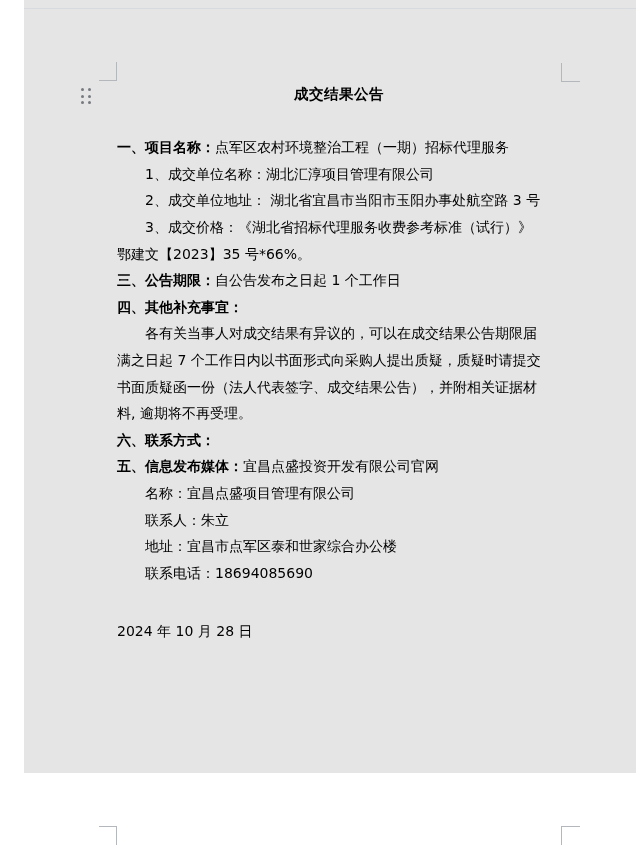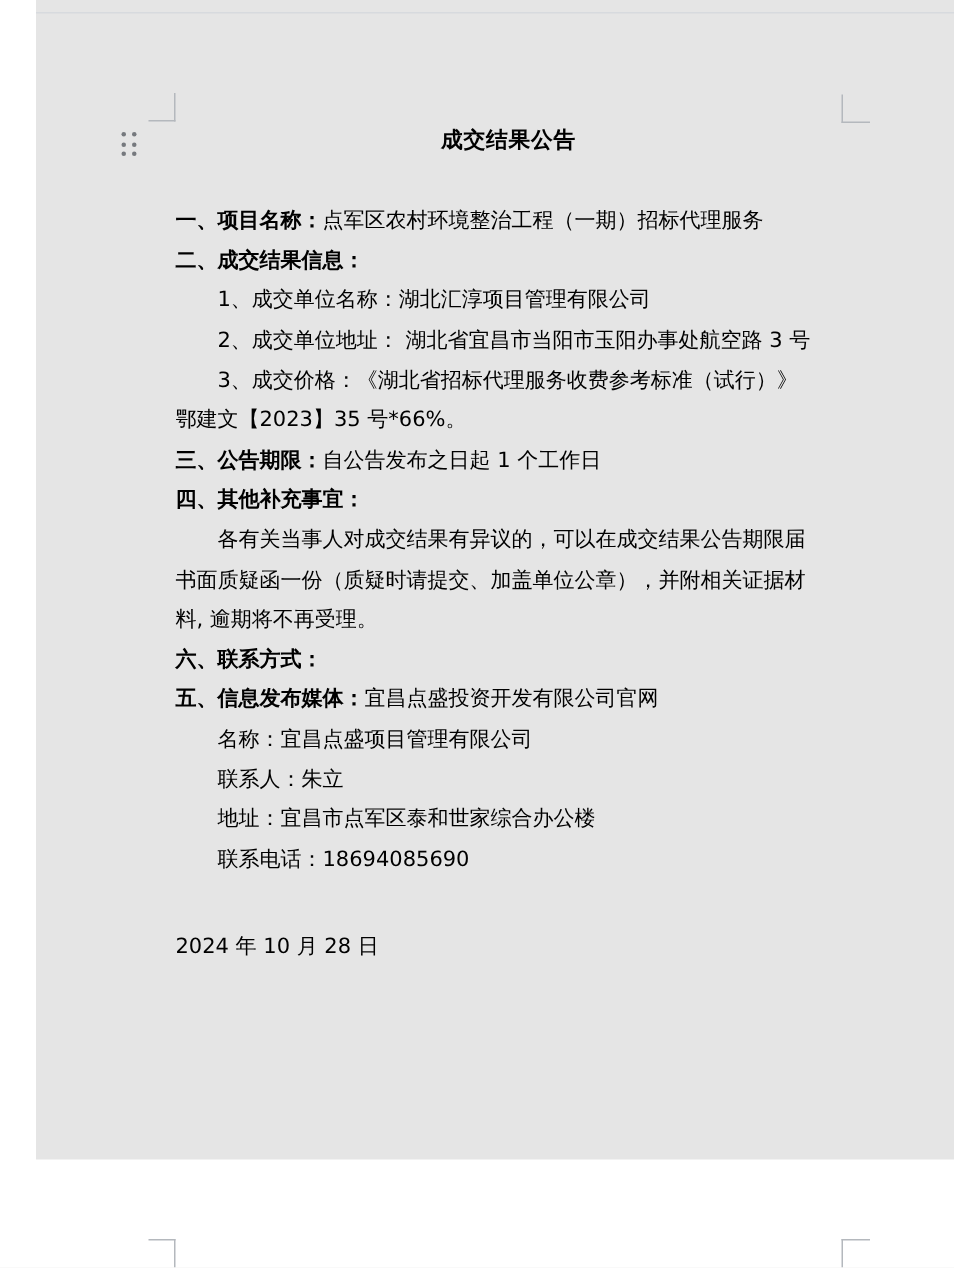--- a/index.html
+++ b/index.html
@@ -83,29 +83,29 @@
     <div class="dot"></div>
     <div class="dot"></div>
     <div class="dot"></div>
   </div>
 
   <div class="content">
     <div class="line title-line">成交结果公告</div>
     <div class="line blank"></div>
 
     <div class="line"><span class="b">一、项目名称：</span><span>点军区农村环境整治工程（一期）招标代理服务</span></div>
-    <div class="line"><span class="b">二、成交结果信息：</span><span></span></div>
     <div class="line indent"><span>1、成交单位名称：湖北汇淳项目管理有限公司</span></div>
     <div class="line indent"><span>2、成交单位地址： 湖北省宜昌市当阳市玉阳办事处航空路 3 号</span></div>
     <div class="line indent"><span>3、成交价格：《湖北省招标代理服务收费参考标准（试行）》</span></div>
     <div class="line"><span>鄂建文【2023】35 号*66%。</span></div>
     <div class="line"><span class="b">三、公告期限：</span><span>自公告发布之日起 1 个工作日</span></div>
     <div class="line"><span class="b">四、其他补充事宜：</span><span></span></div>
     <div class="line indent"><span>各有关当事人对成交结果有异议的，可以在成交结果公告期限届</span></div>
-    <div class="line"><span>书面质疑函一份（质疑时请提交、加盖单位公章），并附相关证据材</span></div>
+    <div class="line"><span>满之日起 7 个工作日内以书面形式向采购人提出质疑，质疑时请提交</span></div>
+    <div class="line"><span>书面质疑函一份（法人代表签字、成交结果公告），并附相关证据材</span></div>
     <div class="line"><span>料, 逾期将不再受理。</span></div>
     <div class="line"><span class="b">六、联系方式：</span><span></span></div>
     <div class="line"><span class="b">五、信息发布媒体：</span><span>宜昌点盛投资开发有限公司官网</span></div>
     <div class="line indent"><span>名称：宜昌点盛项目管理有限公司</span></div>
     <div class="line indent"><span>联系人：朱立</span></div>
     <div class="line indent"><span>地址：宜昌市点军区泰和世家综合办公楼</span></div>
     <div class="line indent"><span>联系电话：18694085690</span></div>
 
     <div class="line blank"></div>
     <div class="line date-line">2024 年 10 月 28 日</div>

